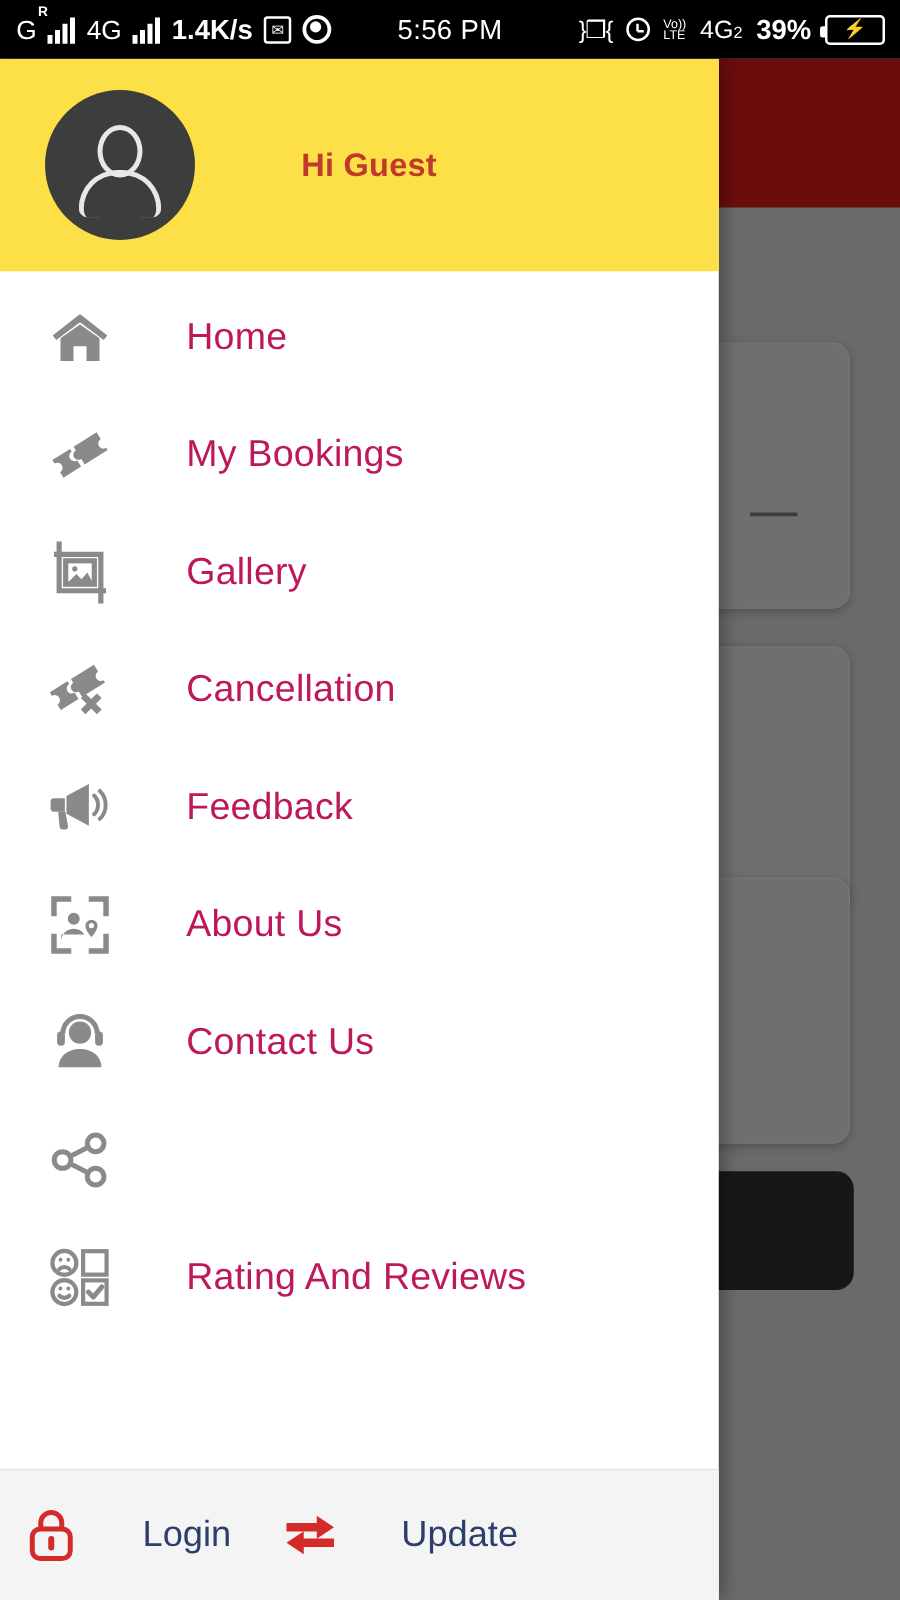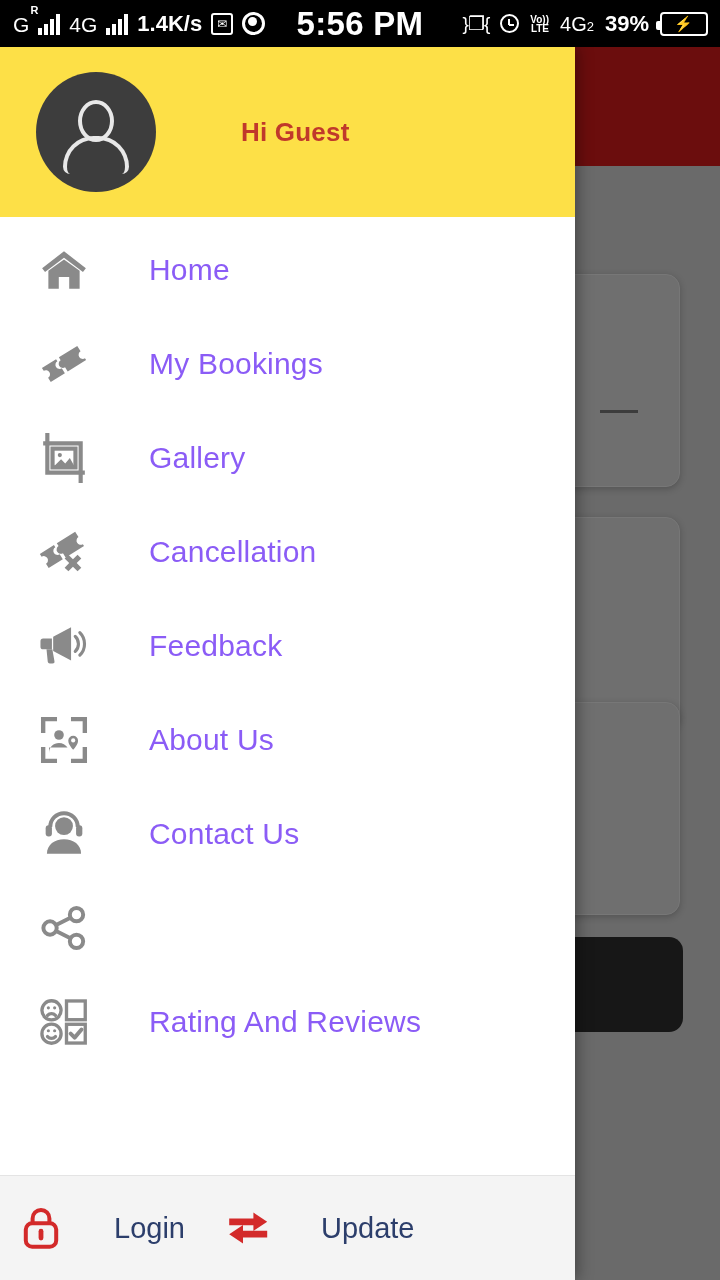--- a/index.html
+++ b/index.html
@@ -13,39 +13,39 @@
   
   #statusbar{
     position:absolute; top:0; left:0; width:720px; height:47px;
     background:#000; color:#fff; z-index:60;
     display:flex; align-items:center;
   }
   .sb-left{ display:flex; align-items:flex-end; gap:9px; padding-left:13px; }
   .sb-right{ display:flex; align-items:center; gap:11px; position:absolute; right:12px; top:0; height:47px; }
   .sb-center{ position:absolute; left:0; right:0; text-align:center; top:0; height:47px;
               display:flex; align-items:center; justify-content:center; }
-  .clocktxt{ font-size:33px; font-weight:bold; letter-spacing:.3px; }
+  .clocktxt{ font-size:22px; font-weight:normal; letter-spacing:.3px; }
   .gtxt{ font-size:21px; font-weight:500; line-height:1; position:relative; }
   .gtxt .sup{ position:absolute; top:-9px; right:-9px; font-size:11px; font-weight:bold; }
   .bars{ display:flex; align-items:flex-end; gap:2px; height:22px; }
   .bars i{ display:block; width:4px; background:#fff; }
   .bars i:nth-child(1){height:7px;} .bars i:nth-child(2){height:11px;}
   .bars i:nth-child(3){height:16px;} .bars i:nth-child(4){height:21px;}
   .fourg{ font-size:21px; font-weight:500; line-height:1; }
   .speed{ font-size:22px; font-weight:bold; line-height:1; }
   .sq-ic{ width:22px; height:22px; border:2px solid #fff; border-radius:3px;
           display:flex; align-items:center; justify-content:center; font-size:12px; }
   .chrome{ width:23px; height:23px; border-radius:50%; border:3px solid #fff; position:relative; }
   .chrome::after{ content:""; position:absolute; left:3px; top:2px; width:9px; height:9px;
                   border-radius:50%; background:#fff; }
   .vib{ font-size:19px; letter-spacing:-1px; }
   .alarm{ width:19px; height:19px; border:2.5px solid #fff; border-radius:50%; position:relative; }
   .alarm::before{ content:""; position:absolute; left:6px; top:3px; width:2px; height:6px; background:#fff; }
   .alarm::after{ content:""; position:absolute; left:7px; top:8px; width:5px; height:2px; background:#fff; }
-  .volte{ font-size:10px; font-weight:bold; line-height:9px; text-align:right; }
+  .volte{ font-size:10px; font-weight:normal; line-height:9px; text-align:left; }
   .net2{ font-size:20px; font-weight:400; line-height:1; position:relative; }
   .net2 .sub{ font-size:13px; }
   .pct{ font-size:22px; font-weight:bold; }
   .batt{ width:48px; height:24px; border:2.5px solid #fff; border-radius:4px; position:relative;
          display:flex; align-items:center; justify-content:center; }
   .batt::after{ content:""; position:absolute; left:-6px; top:7px; width:4px; height:9px;
                 background:#fff; border-radius:2px 0 0 2px; }
   .bolt{ font-size:15px; line-height:1; }
 
   
@@ -82,21 +82,21 @@
                     width:66px; height:40px; border:4px solid #e8e8e8;
                     border-radius:34px 34px 8px 8px; border-bottom:none; height:38px; }
   #greeting{ margin-left:85px; color:#c0392b; font-size:26px; font-weight:bold; letter-spacing:.2px; }
 
   
   #menu{ flex:1 1 auto; padding-top:6px; overflow:hidden; }
   .mitem{ height:94px; display:flex; align-items:center; padding-left:36px; cursor:pointer; }
   .mico{ width:56px; height:56px; flex:0 0 56px; display:flex; align-items:center; justify-content:center;
          color:#8a8a8a; }
   .mico svg{ display:block; }
-  .mlabel{ margin-left:57px; font-size:30px; color:#8b5cf6; letter-spacing:.2px; font-weight:400; }
+  .mlabel{ margin-left:57px; font-size:30px; color:#be185d; letter-spacing:.2px; font-weight:400; }
 
   
   #bottombar{ flex:0 0 105px; height:105px; background:#f4f4f4; border-top:1px solid #e4e4e4;
               display:flex; align-items:center; }
   .baction{ display:flex; align-items:center; cursor:pointer;gap:32px; }
   .bico{ width:54px; height:54px; display:flex; align-items:center; justify-content:center; color:#d32a2a; }
   .blabel{ font-size:29px; color:#2c3e6b; margin-left:14px; }
   #act-login{ margin-left:14px; }
   #act-update{ margin-left:36px; }
   #act-exit{ margin-left:34px; }

